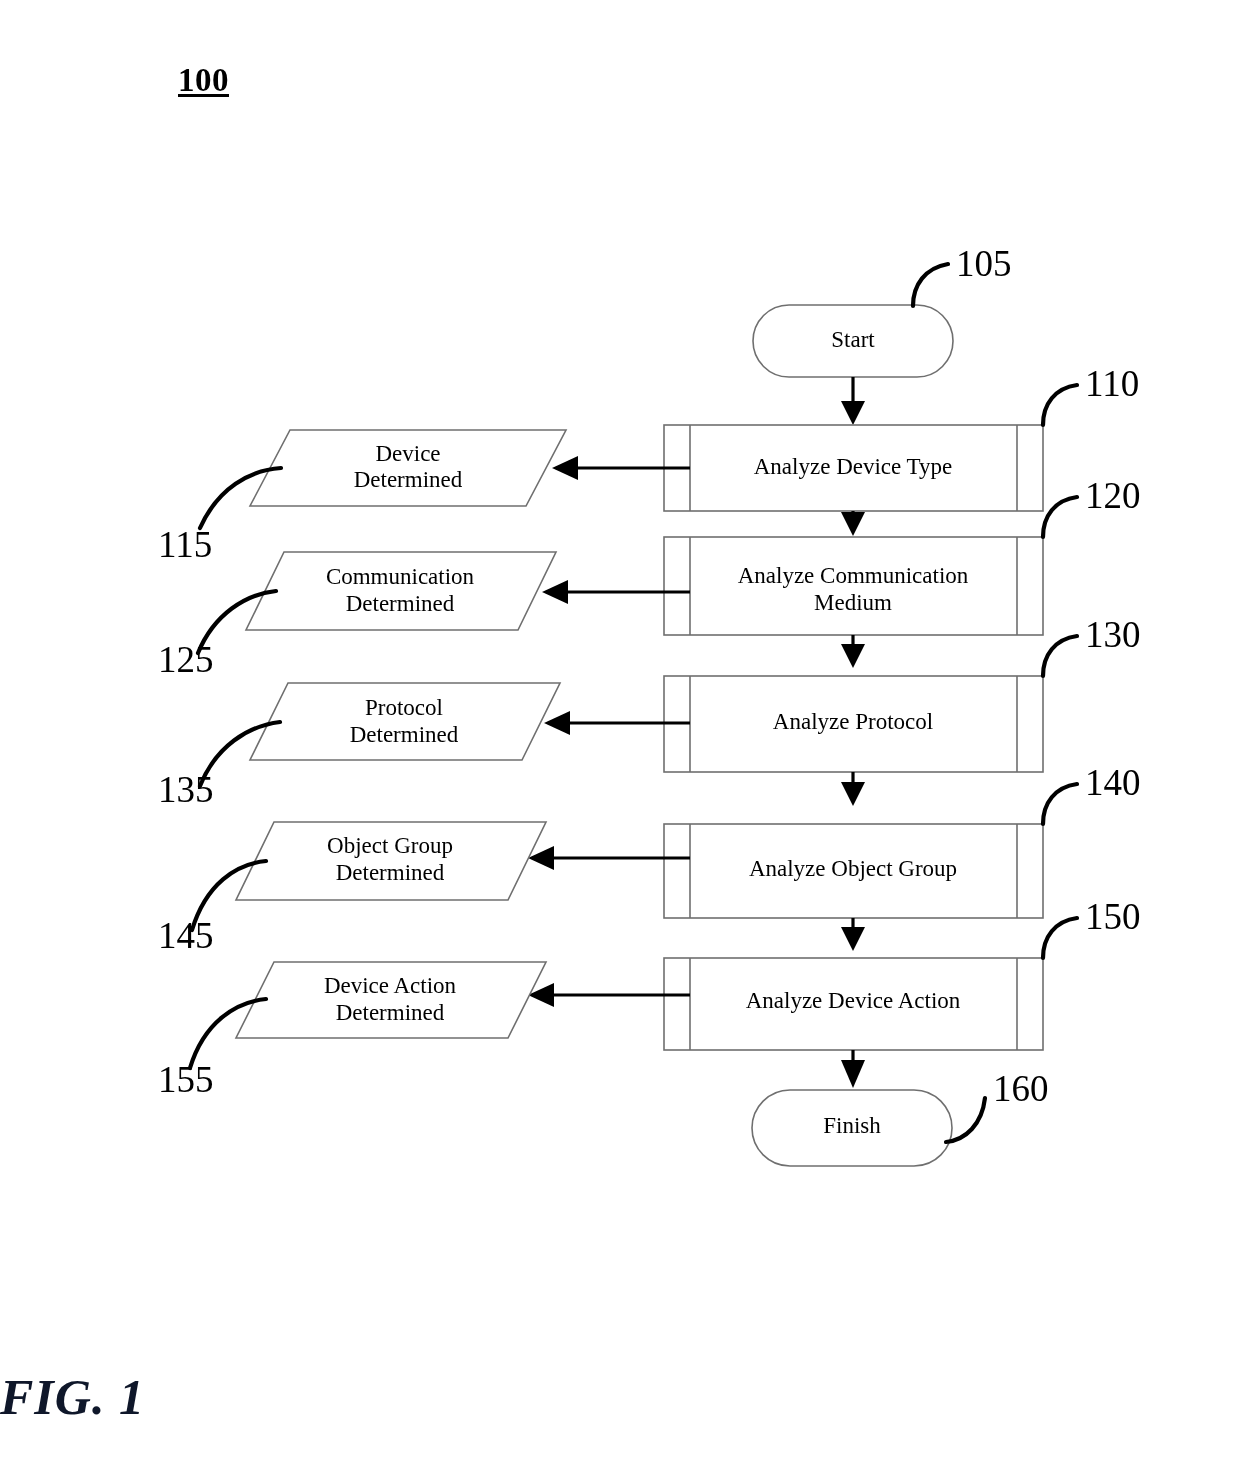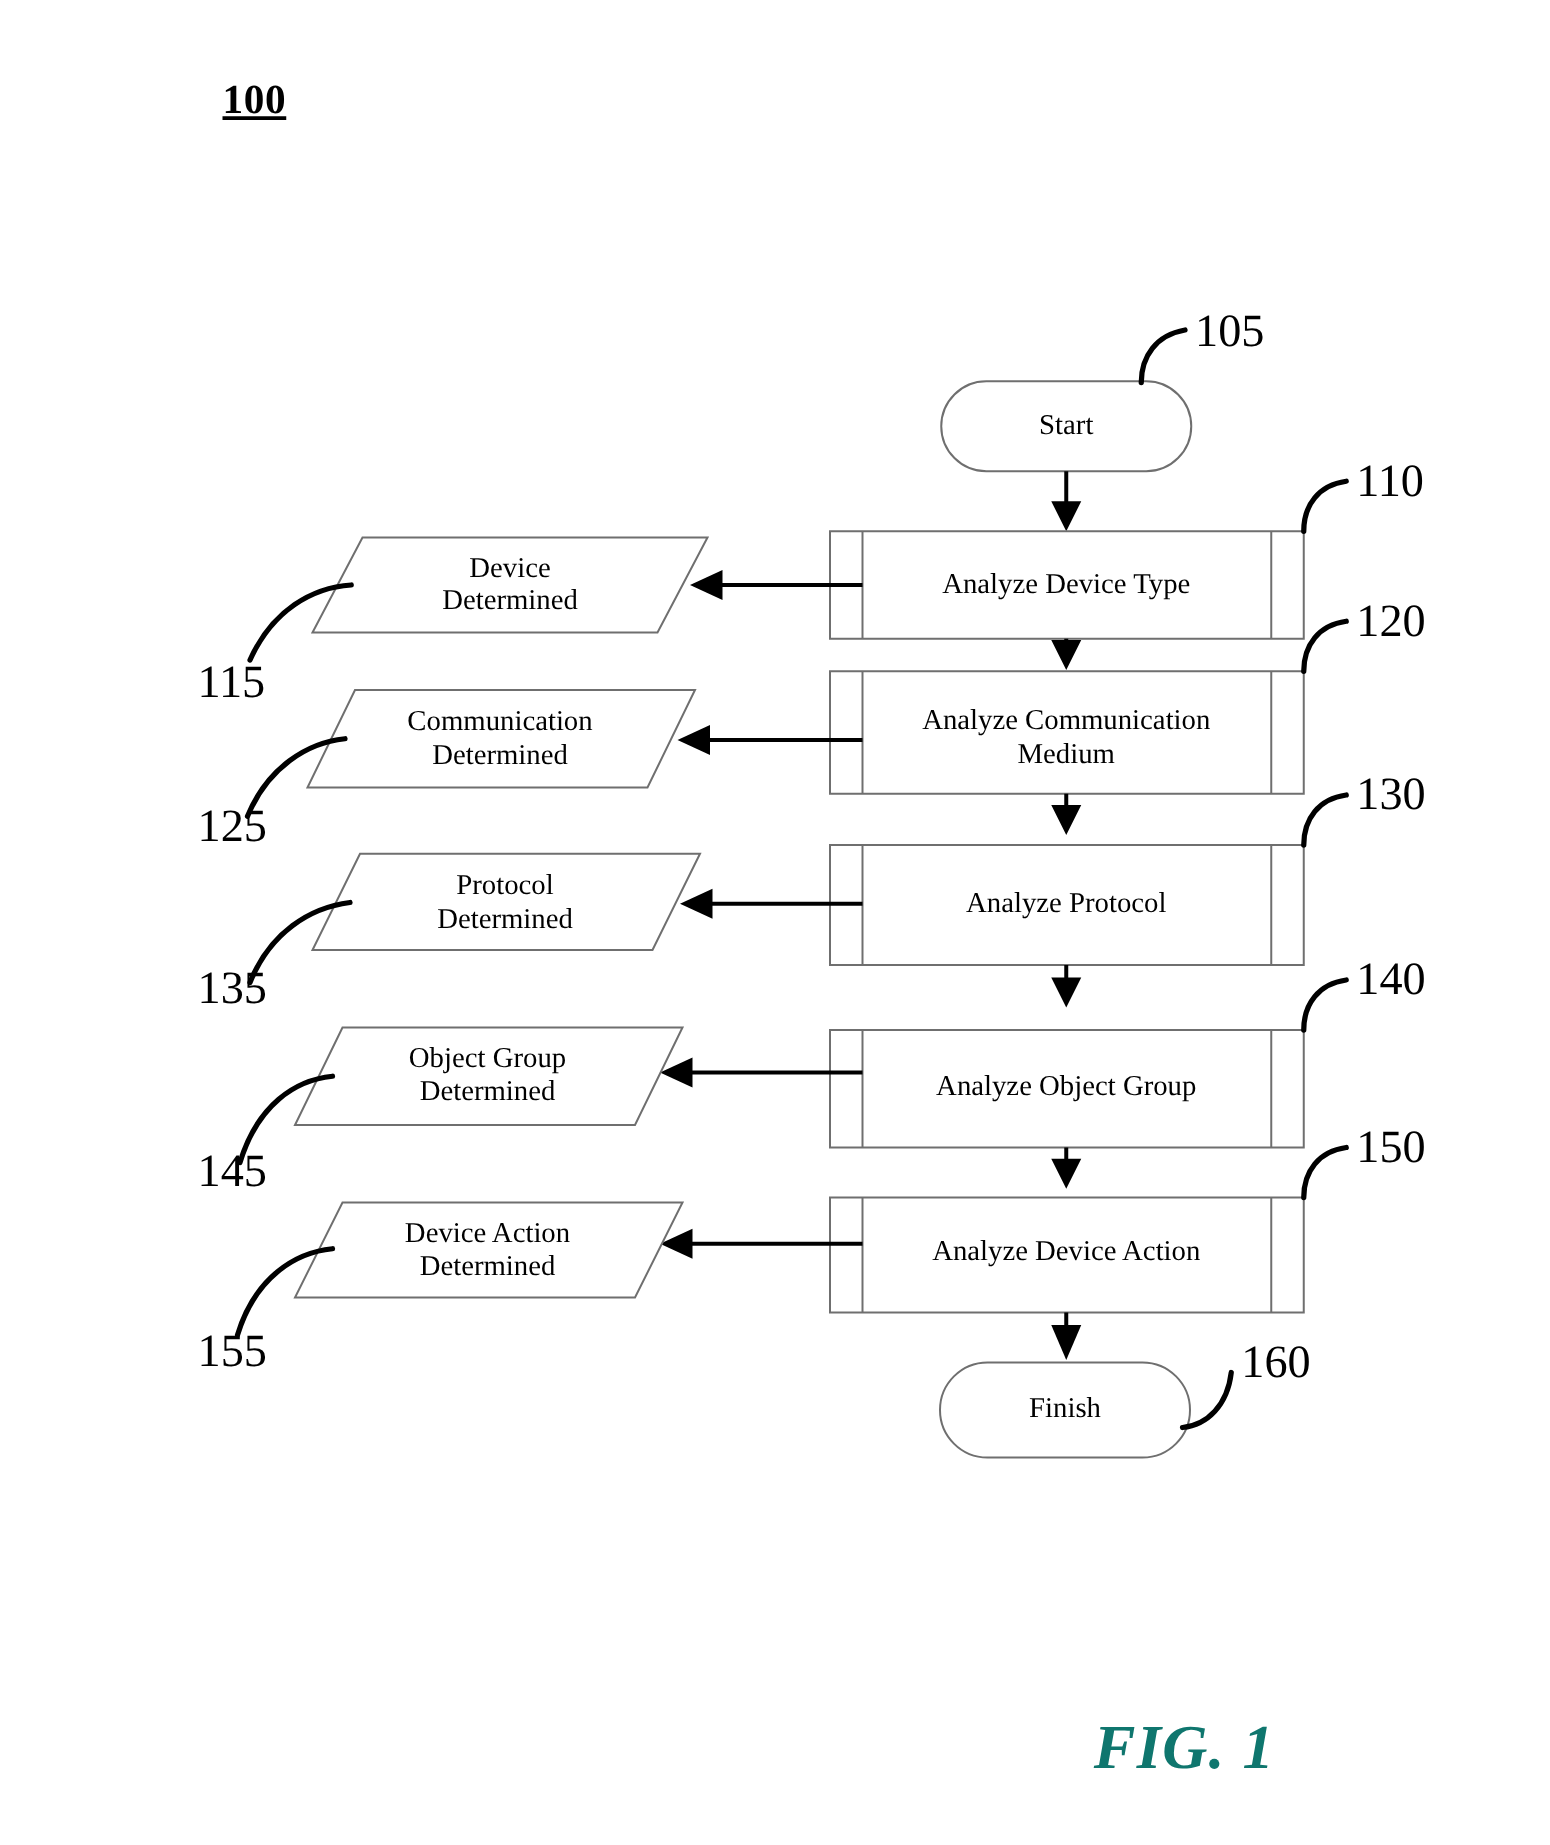--- a/index.html
+++ b/index.html
@@ -30,26 +30,26 @@
     letter-spacing: 0.5px;
     color: #000;
     text-decoration: underline;
     text-underline-offset: 3px;
   }
   .fig-caption {
     position: absolute;
     left: 0;
     top: 1368px;
     width: 1020px;
-    text-align: right;
+    text-align: left;
     font-size: 50px;
     font-weight: bold;
     font-style: italic;
     letter-spacing: 1px;
-    color: #0f766e;
+    color: #0f172a;
   }
   svg#flow {
     position: absolute;
     left: 0;
     top: 0;
     width: 1240px;
     height: 1476px;
   }
   .node-shape {
     fill: #ffffff;

